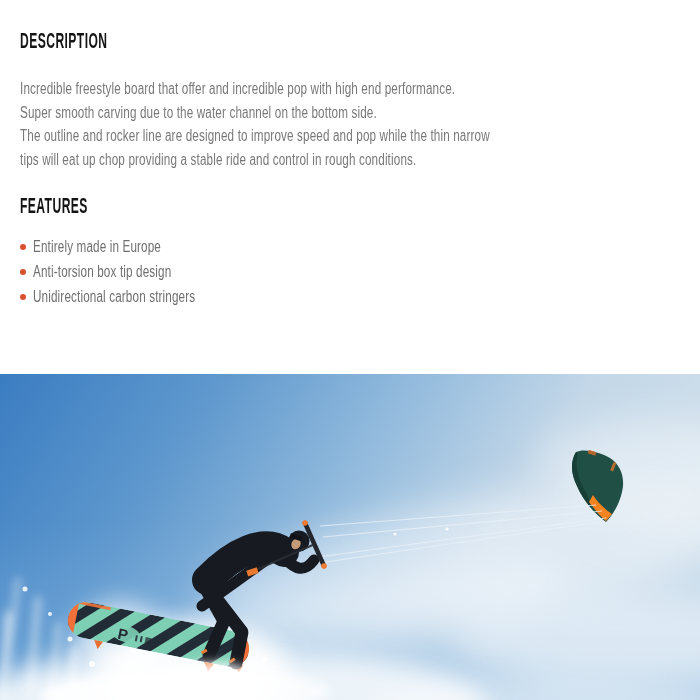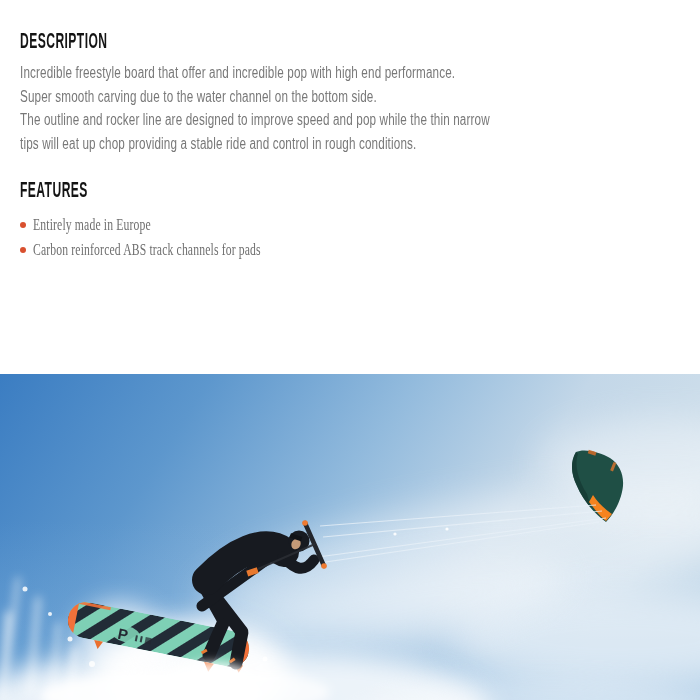--- a/index.html
+++ b/index.html
@@ -8,27 +8,27 @@
     background:#ffffff;
     font-family:"Liberation Sans", sans-serif;
   }
   .content{position:absolute;top:30px;left:20px;right:13px;}
   .h{
     font-weight:bold;color:#141414;font-size:22px;line-height:22px;
     letter-spacing:.8px;white-space:nowrap;
     transform:scaleX(.55);transform-origin:left center;
   }
   .h2{margin-top:24px;}
-  .body-lines{margin-top:9px;}
+  .body-lines{margin-top:25px;}
   .bl{
     margin:0;font-size:16px;line-height:23.5px;color:#787878;
     letter-spacing:.2px;white-space:nowrap;
     transform:scaleX(.73);transform-origin:left center;
   }
-  ul.features{list-style:none;margin:11px 0 0 0;padding:0;font-family:Liberation Serif, serif;}
+  ul.features{list-style:none;margin:17px 0 0 0;padding:0;}
   ul.features li{display:flex;align-items:center;height:25px;}
   .dot{width:6px;height:6px;border-radius:50%;background:#d9502e;margin-right:7px;flex:none;}
   .li-txt{
     font-size:16px;color:#6f6f6f;letter-spacing:.2px;white-space:nowrap;
     transform:scaleX(.73);transform-origin:left center;
   }
   .photo{position:absolute;left:0;top:374px;width:700px;height:326px;}
   .photo svg{display:block;}
 </style>
 </head>
@@ -44,21 +44,25 @@
   </div>
 
   <div class="h h2">FEATURES</div>
   <ul class="features">
     <li>
         <span class="dot"></span>
         <span class="li-txt">Entirely made in Europe</span>
       </li>
     <li>
         <span class="dot"></span>
-        <span class="li-txt">Carbon reinforced ABS track channels for pads</span>
+        <span class="li-txt">Anti-torsion box tip design</span>
+      </li>
+    <li>
+        <span class="dot"></span>
+        <span class="li-txt">Unidirectional carbon stringers</span>
       </li>
   </ul>
 </div>
 
 <div class="photo">
   <svg width="700" height="326" viewBox="0 0 700 326" xmlns="http://www.w3.org/2000/svg">
     <defs>
       <linearGradient id="sky" x1="0" y1="0" x2="1" y2="0.3">
         <stop offset="0" stop-color="#3b7dc2"></stop>
         <stop offset="0.28" stop-color="#5d97cd"></stop>

